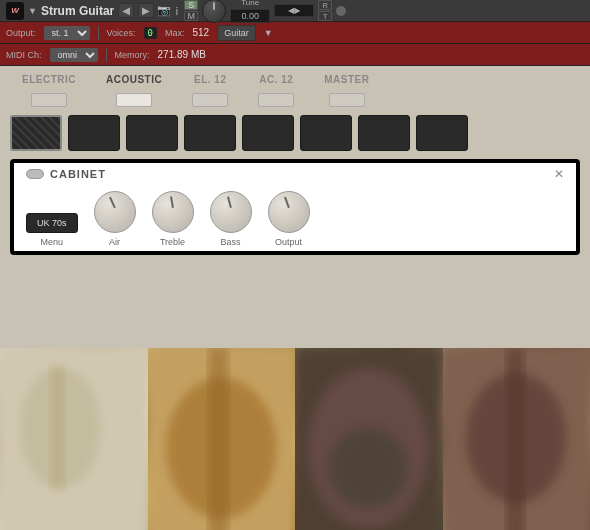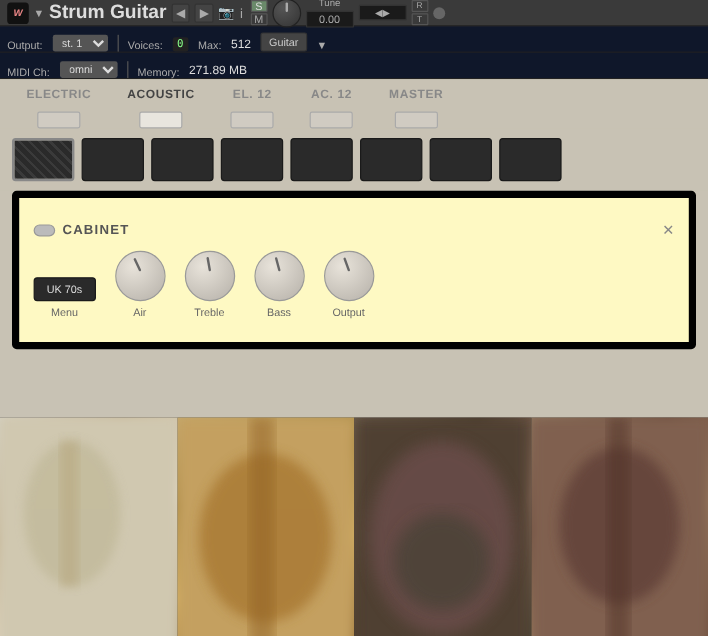--- a/index.html
+++ b/index.html
@@ -27,24 +27,24 @@
       gap: 4px;
     }
     .close-btn {
       width: 10px; height: 10px;
       background: #666; border-radius: 50%;
       cursor: pointer;
     }
 
     
     .toolbar {
-      background: #0f172a;
+      background: #7f1d1d;
       height: 22px;
       display: flex;
-      align-items: flex-end;
+      align-items: center;
       padding: 0 6px;
       gap: 8px;
       border-bottom: 1px solid #222;
     }
     .toolbar-label {
       color: #aaa; font-size: 9px;
     }
     .toolbar-value {
       color: #ddd; font-size: 10px;
     }
@@ -123,24 +123,24 @@
       );
       border: 2px solid #888;
     }
 
     
     .cabinet-section {
       background: #c8c2b4;
       padding: 0 10px 10px;
     }
     .cabinet-panel {
-      background: #fef9c3;
-      border: 6px solid #000000;
+      background: #ffffff;
+      border: 4px solid #000000;
       border-radius: 4px;
-      padding: 20px 12px;
+      padding: 4px 12px;
     }
     .cabinet-header {
       display: flex;
       align-items: center;
       justify-content: space-between;
       margin-bottom: 10px;
     }
     .cabinet-header-left {
       display: flex; align-items: center; gap: 6px;
     }
@@ -352,21 +352,21 @@
   </style>
 </head>
 <body>
 
 <div class="title-bar">
   <div class="title-bar-left">
     <div class="wavetable-logo">
       <span>W</span>
     </div>
     <span style="color:#aaa;font-size:9px;">▼</span>
-    <span style="color:#ddd;font-size:16px;font-weight:bold;">Strum Guitar</span>
+    <span style="color:#ddd;font-size:12px;font-weight:bold;">Strum Guitar</span>
     <span class="nav-arrow">◀</span>
     <span class="nav-arrow">▶</span>
     <span class="camera-icon" style="font-size:11px;">📷</span>
     <span class="info-icon" style="font-size:11px;">ℹ</span>
   </div>
   <div class="right-controls">
     <div class="sm-buttons">
       <div class="sm-btn active">S</div>
       <div class="sm-btn">M</div>
     </div>

